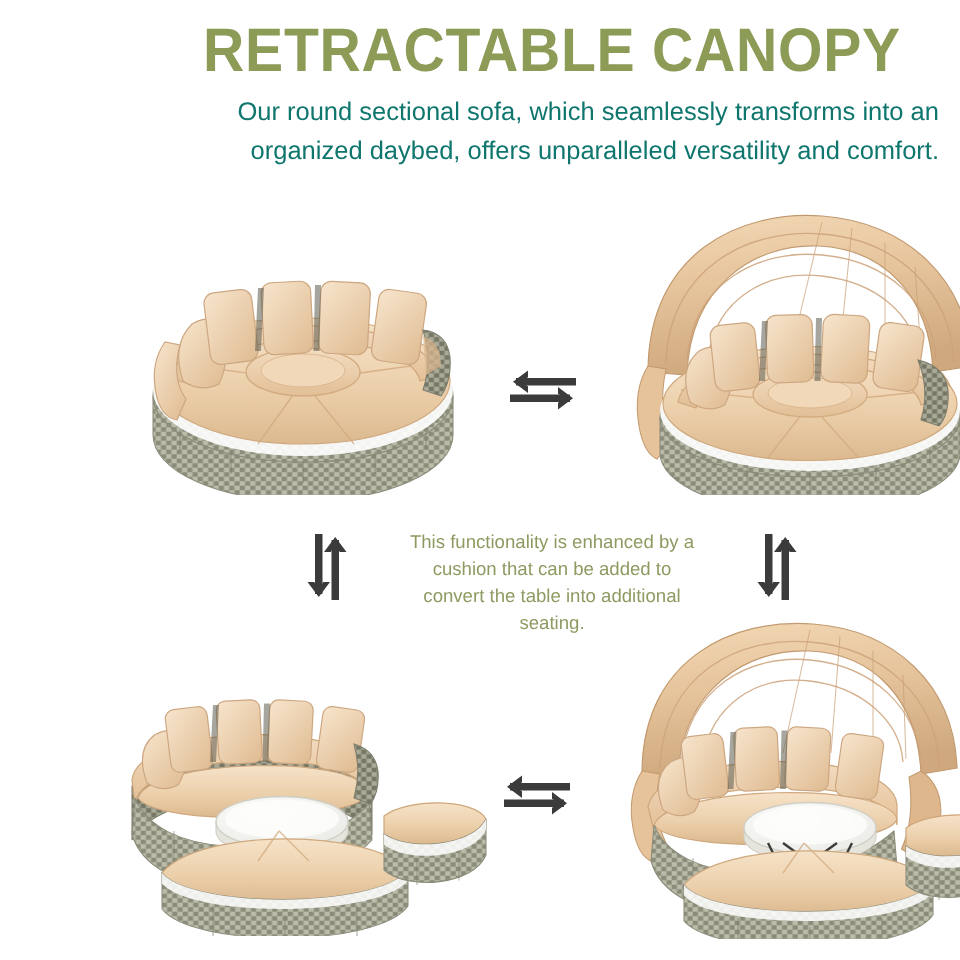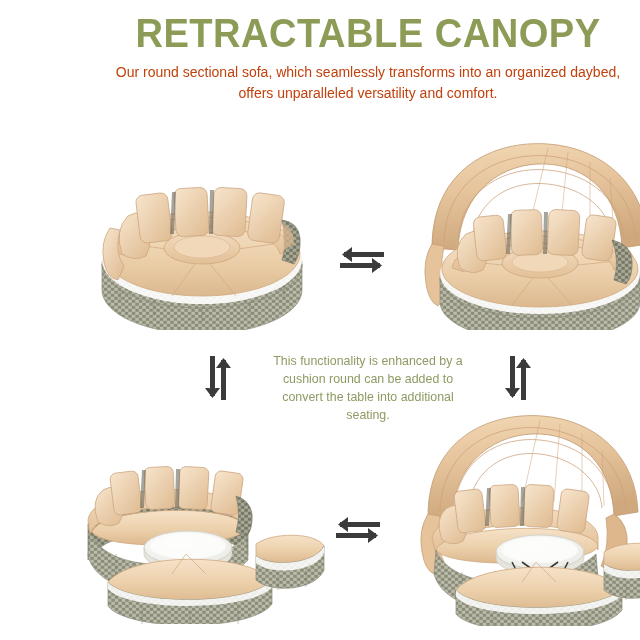--- a/index.html
+++ b/index.html
@@ -22,24 +22,24 @@
     font-weight:bold;
     letter-spacing:0.5px;
     color:#8c9c57;
     transform:scaleX(0.93);
     transform-origin:center top;
     white-space:nowrap;
     line-height:1.05;
   }
   .hero-sub{
     position:absolute;left:62px;top:62px;width:516px;
-    text-align:center;
-    font-size:14px;
+    text-align:right;
+    font-size:17px;
     line-height:1.5;
-    color:#c2410c;
+    color:#0f766e;
   }
 
   
   .note{
     position:absolute;left:222px;top:352px;width:196px;
     text-align:center;
     font-size:12.4px;
     line-height:1.46;
     color:#8d9b62;
   }
@@ -334,21 +334,21 @@
       <path d="M198 148 C214 136 258 136 266 150 C258 168 214 172 198 160 Z" fill="url(#cush)" stroke="#cfa87d" stroke-width="0.8"></path>
       <path d="M198 160 C214 172 258 168 266 150 L266 176 C258 196 214 200 198 186 Z" fill="url(#wick)" stroke="#8c8c7b" stroke-width="0.7"></path>
       <path d="M198 160 C214 172 258 168 266 150 L266 157 C258 176 214 180 198 167 Z" fill="#ffffff" opacity="0.85"></path>
       <g stroke="#7d7d6c" stroke-width="0.7" opacity="0.6">
         <line x1="220" y1="178" x2="220" y2="196"></line>
           <line x1="248" y1="174" x2="248" y2="193"></line>
       </g>
     </svg>
   </div>
 
-  <div class="note">This functionality is enhanced by a cushion round can be added to convert the table into additional seating.</div>
+  <div class="note">This functionality is enhanced by a cushion that can be added to convert the table into additional seating.</div>
 
   <div class="arrow" style="left:288px;top:242px;">
     <svg width="52" height="36" viewBox="0 0 52 36">
       <g fill="#3b3b3b">
         <path d="M8 10 L48 10 L48 15 L8 15 Z"></path>
         <path d="M16 5 L6 12.5 L16 20 L16 15.5 L11 12.5 L16 9.5 Z"></path>
         <path d="M4 21 L44 21 L44 26 L4 26 Z"></path>
         <path d="M36 16 L46 23.5 L36 31 L36 26.5 L41 23.5 L36 20.5 Z"></path>
       </g>
     </svg>

